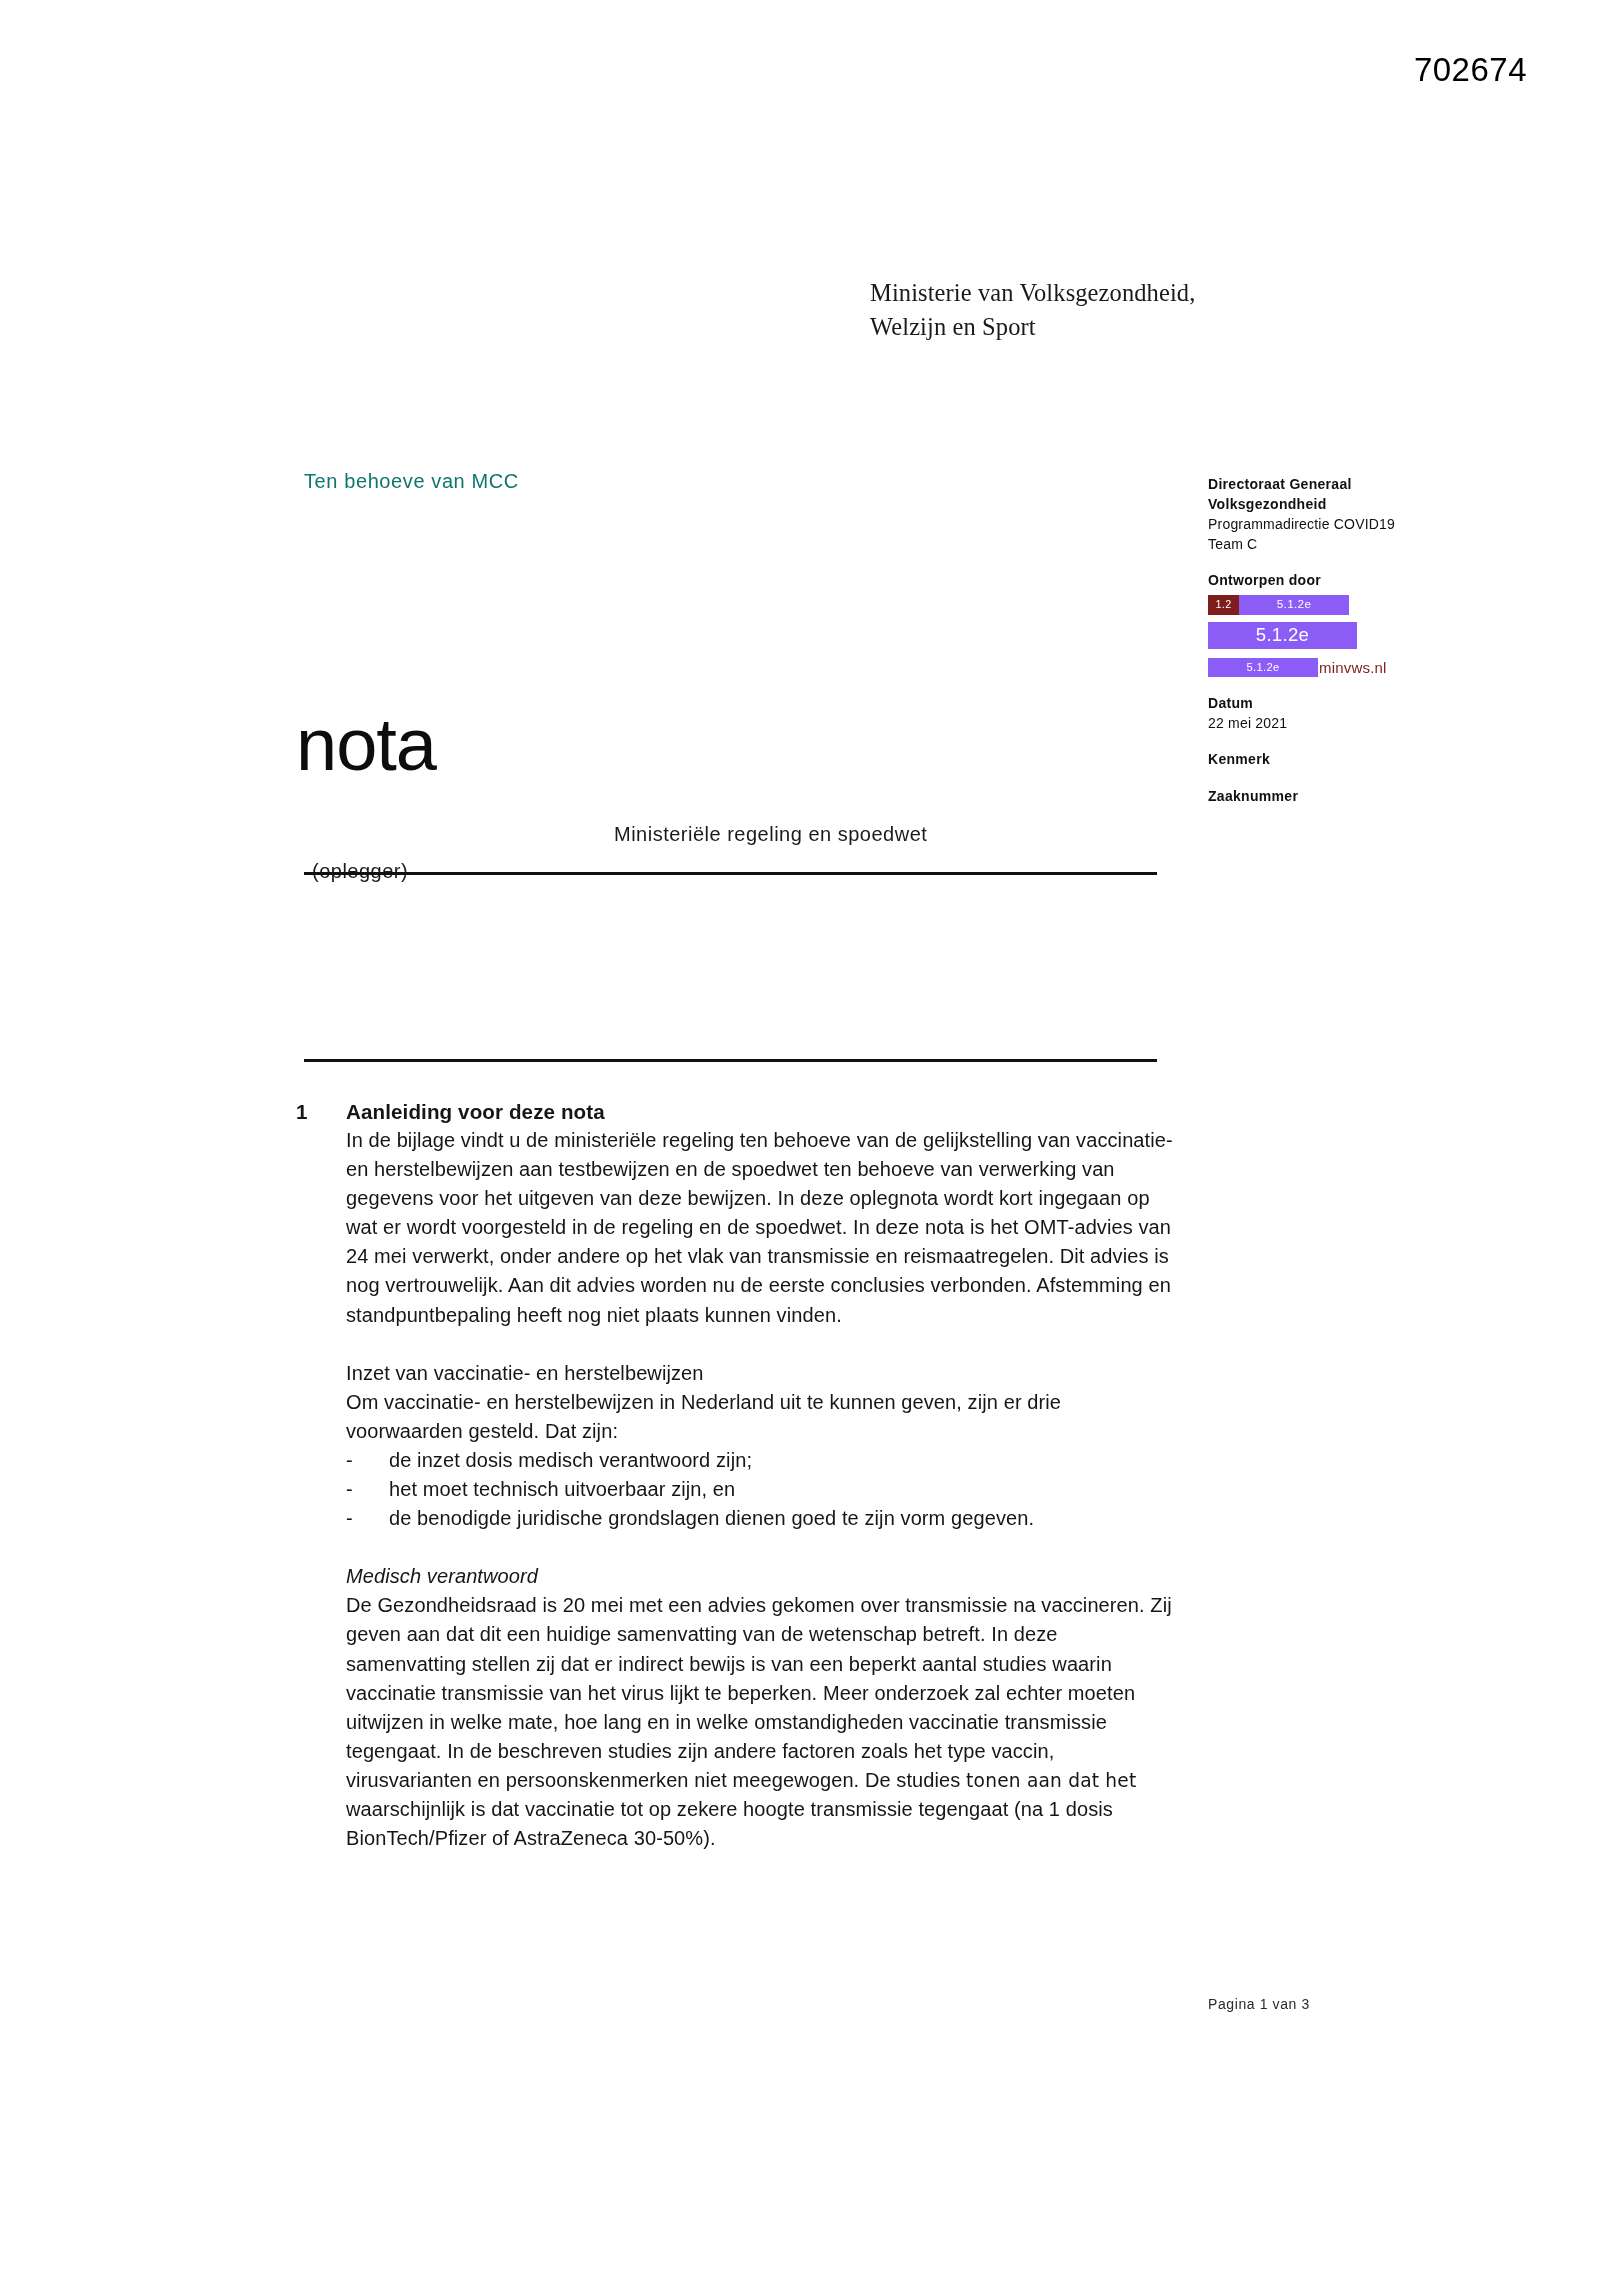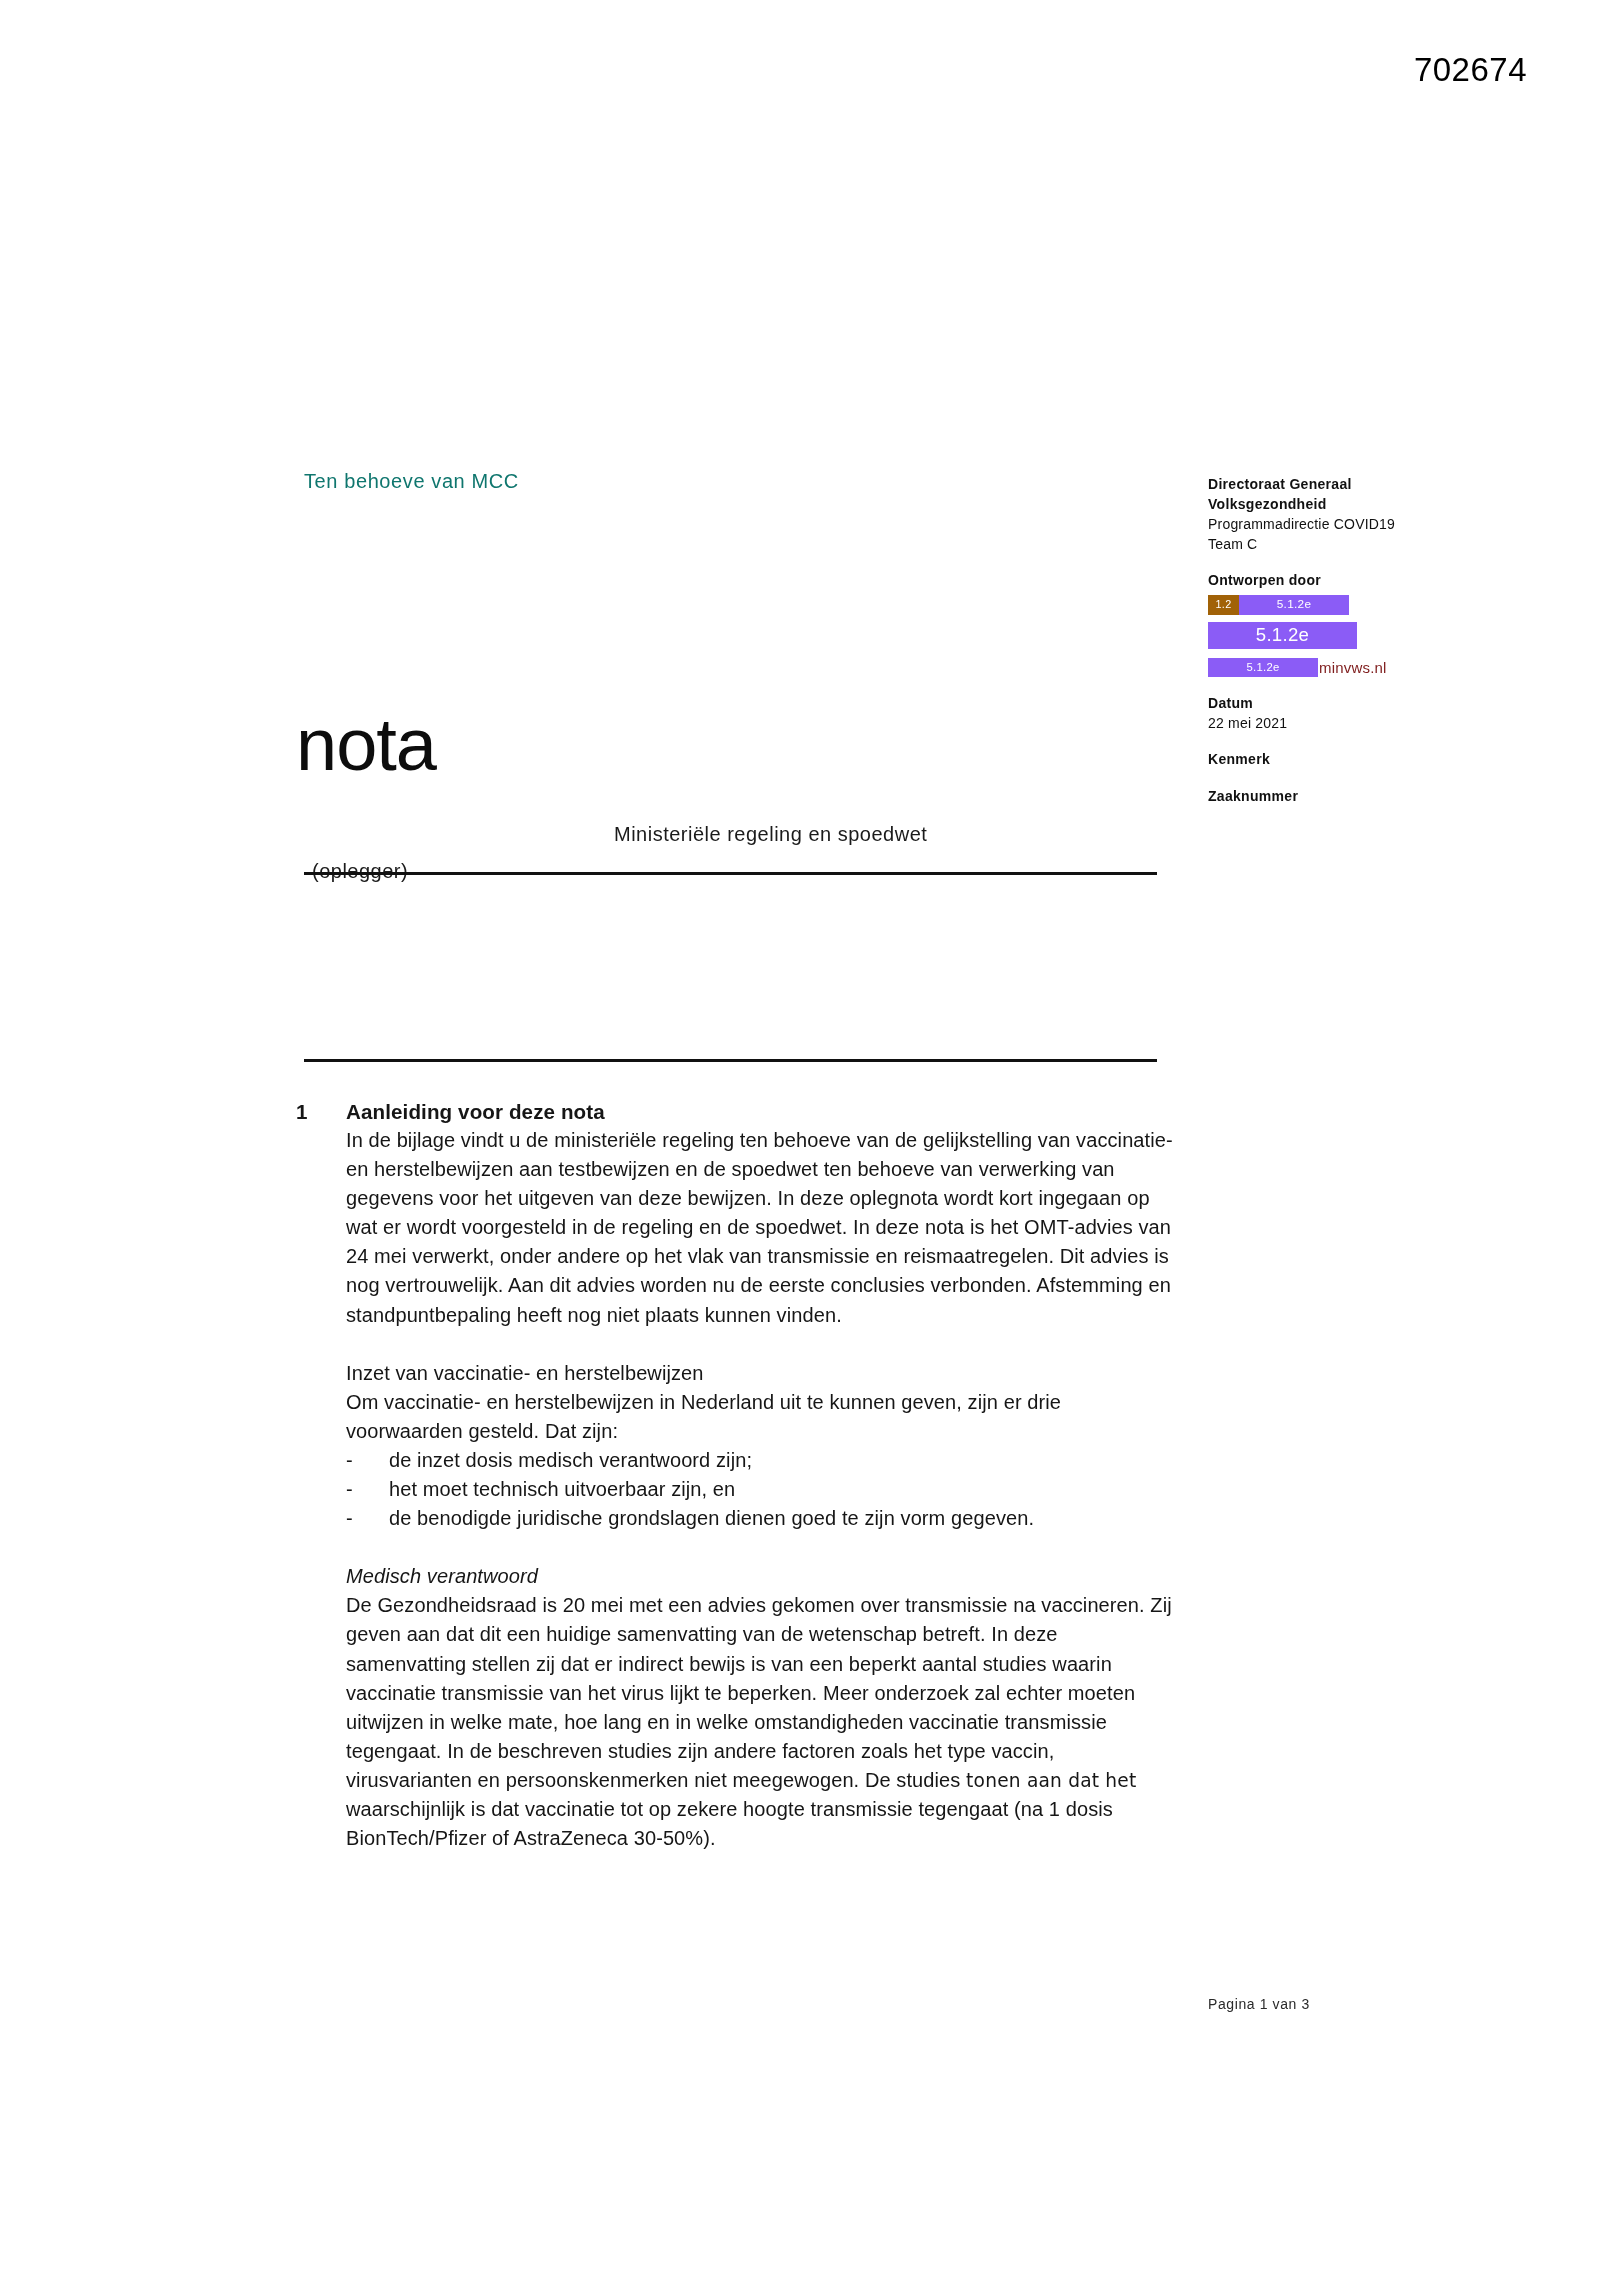--- a/index.html
+++ b/index.html
@@ -123,21 +123,21 @@
     background: #8b5cf6;
     color: #ffffff;
     display: inline-flex;
     align-items: center;
     justify-content: center;
     font-size: 11.8px;
     letter-spacing: 0.3px;
     box-sizing: border-box;
   }
   .bar-tiny {
-    background: #a16207;
+    background: #7f1d1d;
     width: 31px;
     height: 19.6px;
     font-size: 10.8px;
   }
   .bar-a {
     width: 110px;
     height: 19.6px;
   }
   .bar-b {
     width: 149px;
@@ -225,20 +225,24 @@
     letter-spacing: 0.6px;
   }
 </style>
 </head>
 <body>
 
 <div class="page">
 
   <div class="scan-id">702674</div>
 
+  <div class="logo">
+    <div>Ministerie van Volksgezondheid,</div>
+    <div>Welzijn en Sport</div>
+  </div>
 
   <div class="addressee">Ten behoeve van MCC</div>
 
   <div class="nota-title">nota</div>
 
   <div class="subtitle-row">
     <span class="oplegger">(oplegger)</span>
     <span class="doc-subject">Ministeriële regeling en spoedwet</span>
   </div>
 

